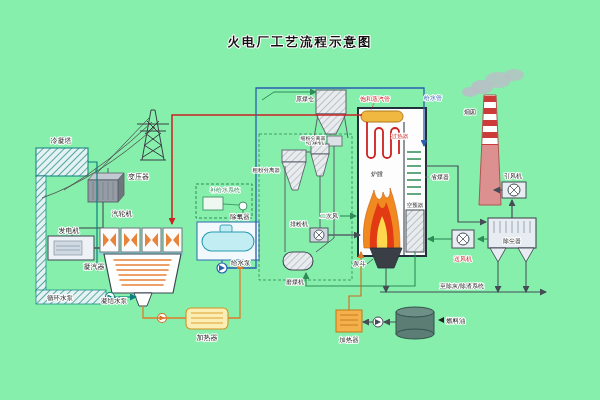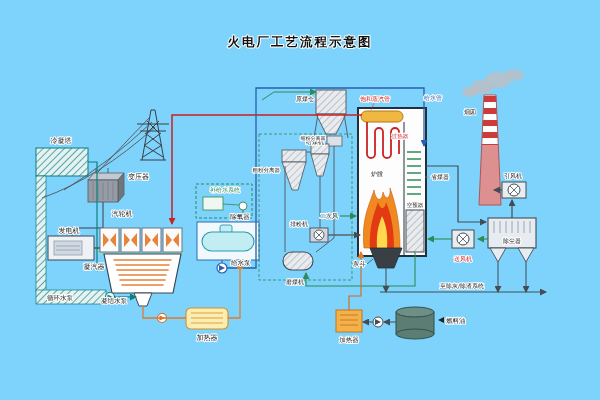--- a/index.html
+++ b/index.html
@@ -1,16 +1,16 @@
 <!DOCTYPE html>
 <html><head>
 <meta charset="utf-8">
 <style>
   html,body{margin:0;padding:0;background:#fff;}
-  .stage{position:relative;width:600px;height:400px;background:#7dd3fc;overflow:hidden;
+  .stage{position:relative;width:600px;height:400px;background:#86efac;overflow:hidden;
          font-family:"DejaVu Sans",sans-serif;}
   svg{display:block;}
   text{font-family:"DejaVu Sans",sans-serif;}
   .lbl{fill:#1a1a1a;paint-order:stroke;stroke:#ffffff;stroke-width:2px;stroke-linejoin:round;}
   .lbl.red{fill:#cc2222;}
   .lbl.blue{fill:#2a5fb0;}
   .lbl.green{fill:#2e8b57;}
   .title-text{font-weight:bold;letter-spacing:2px;fill:#111;}
 </style>
 </head>

